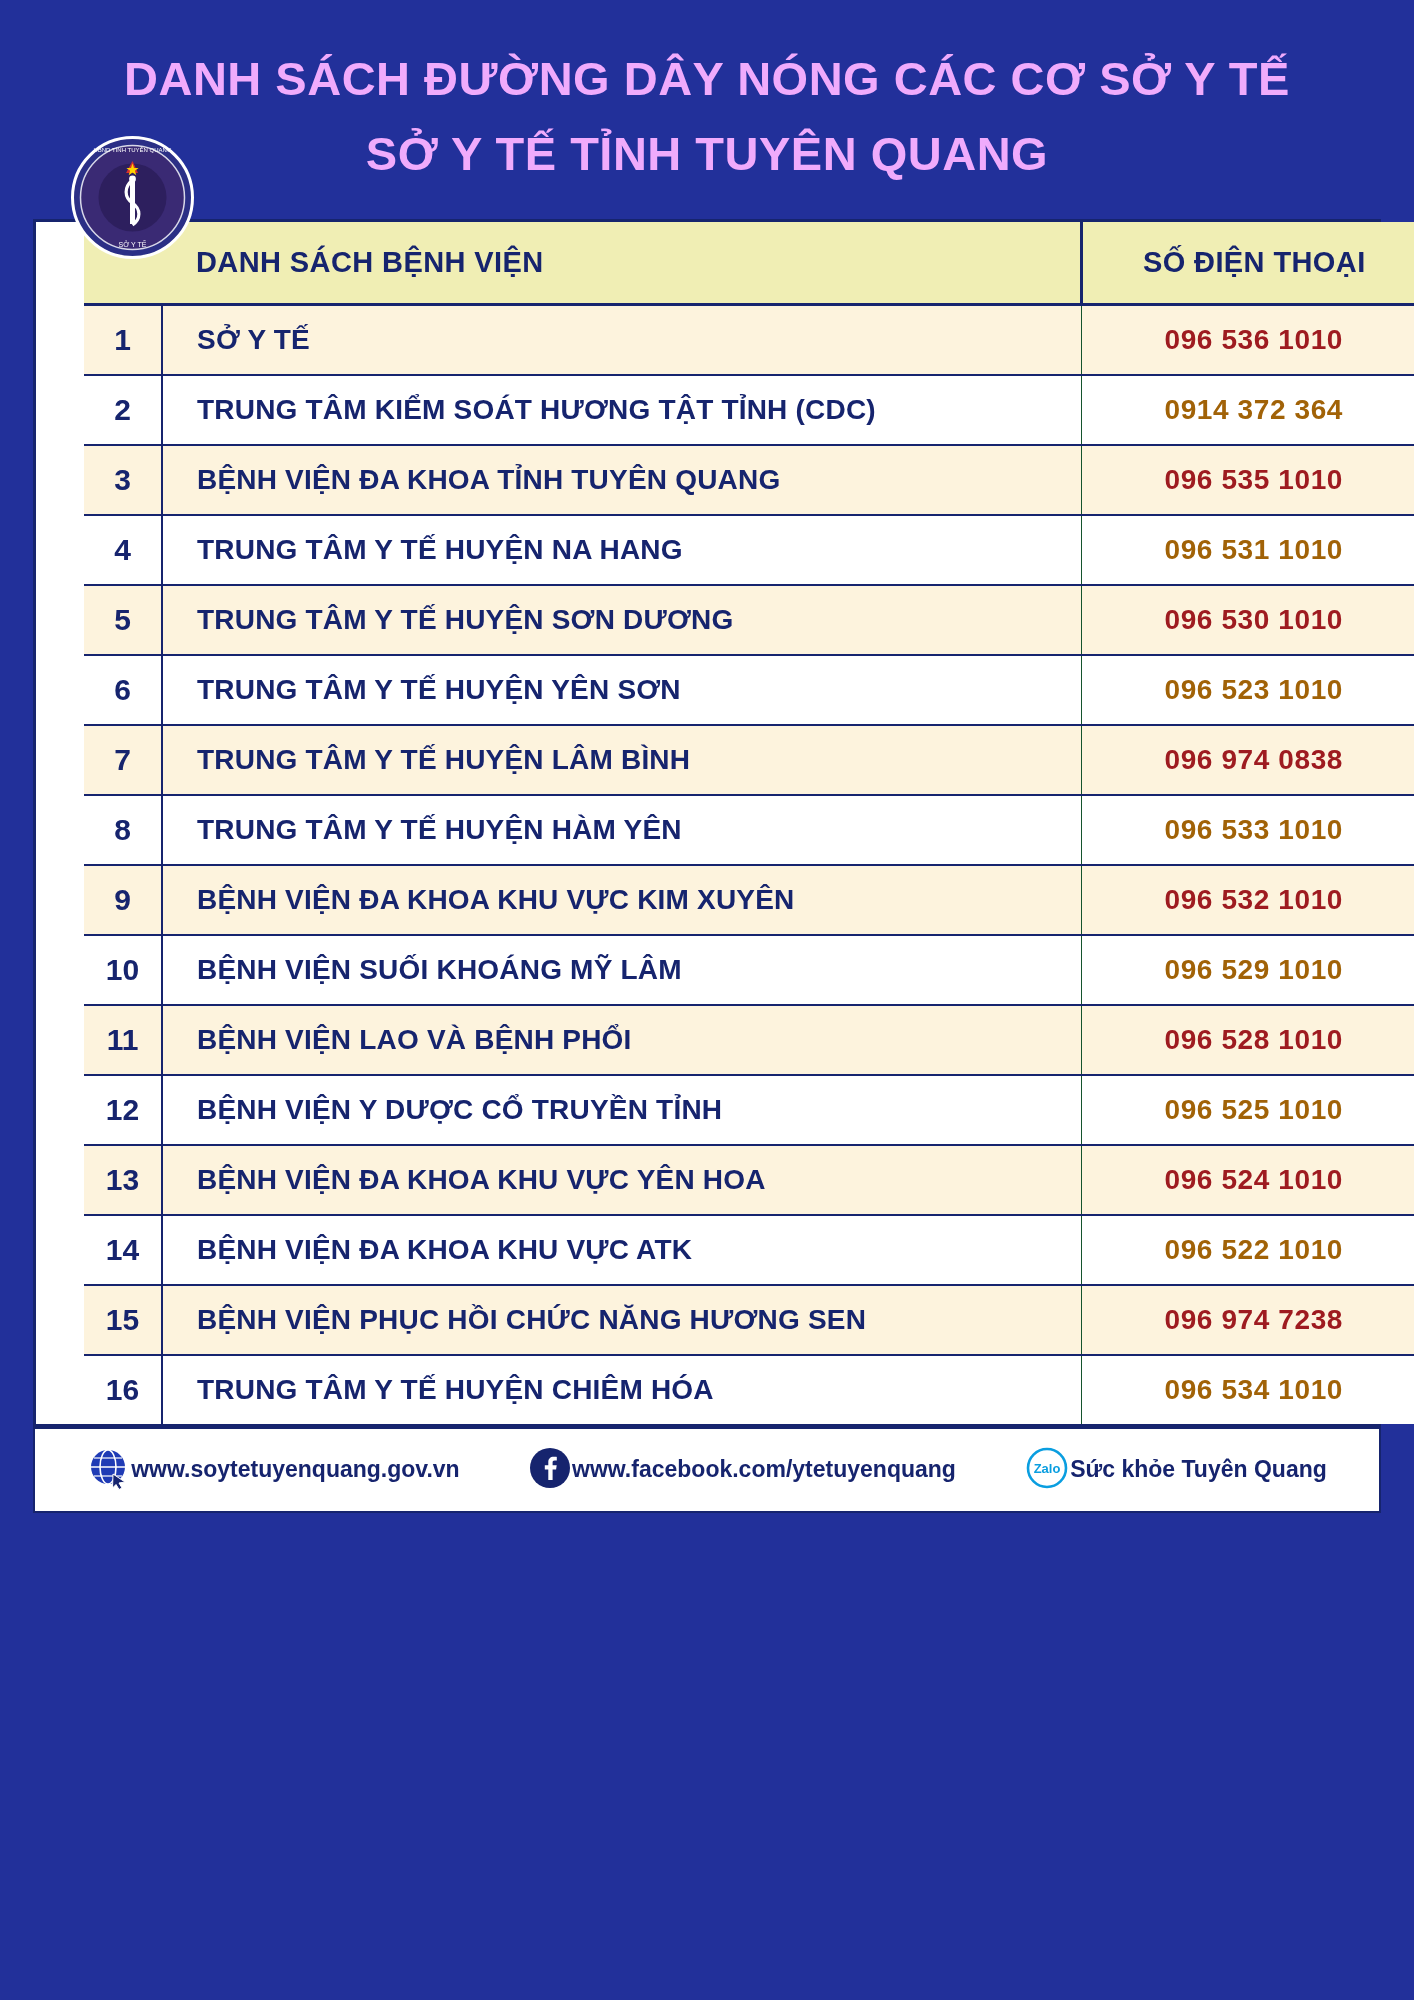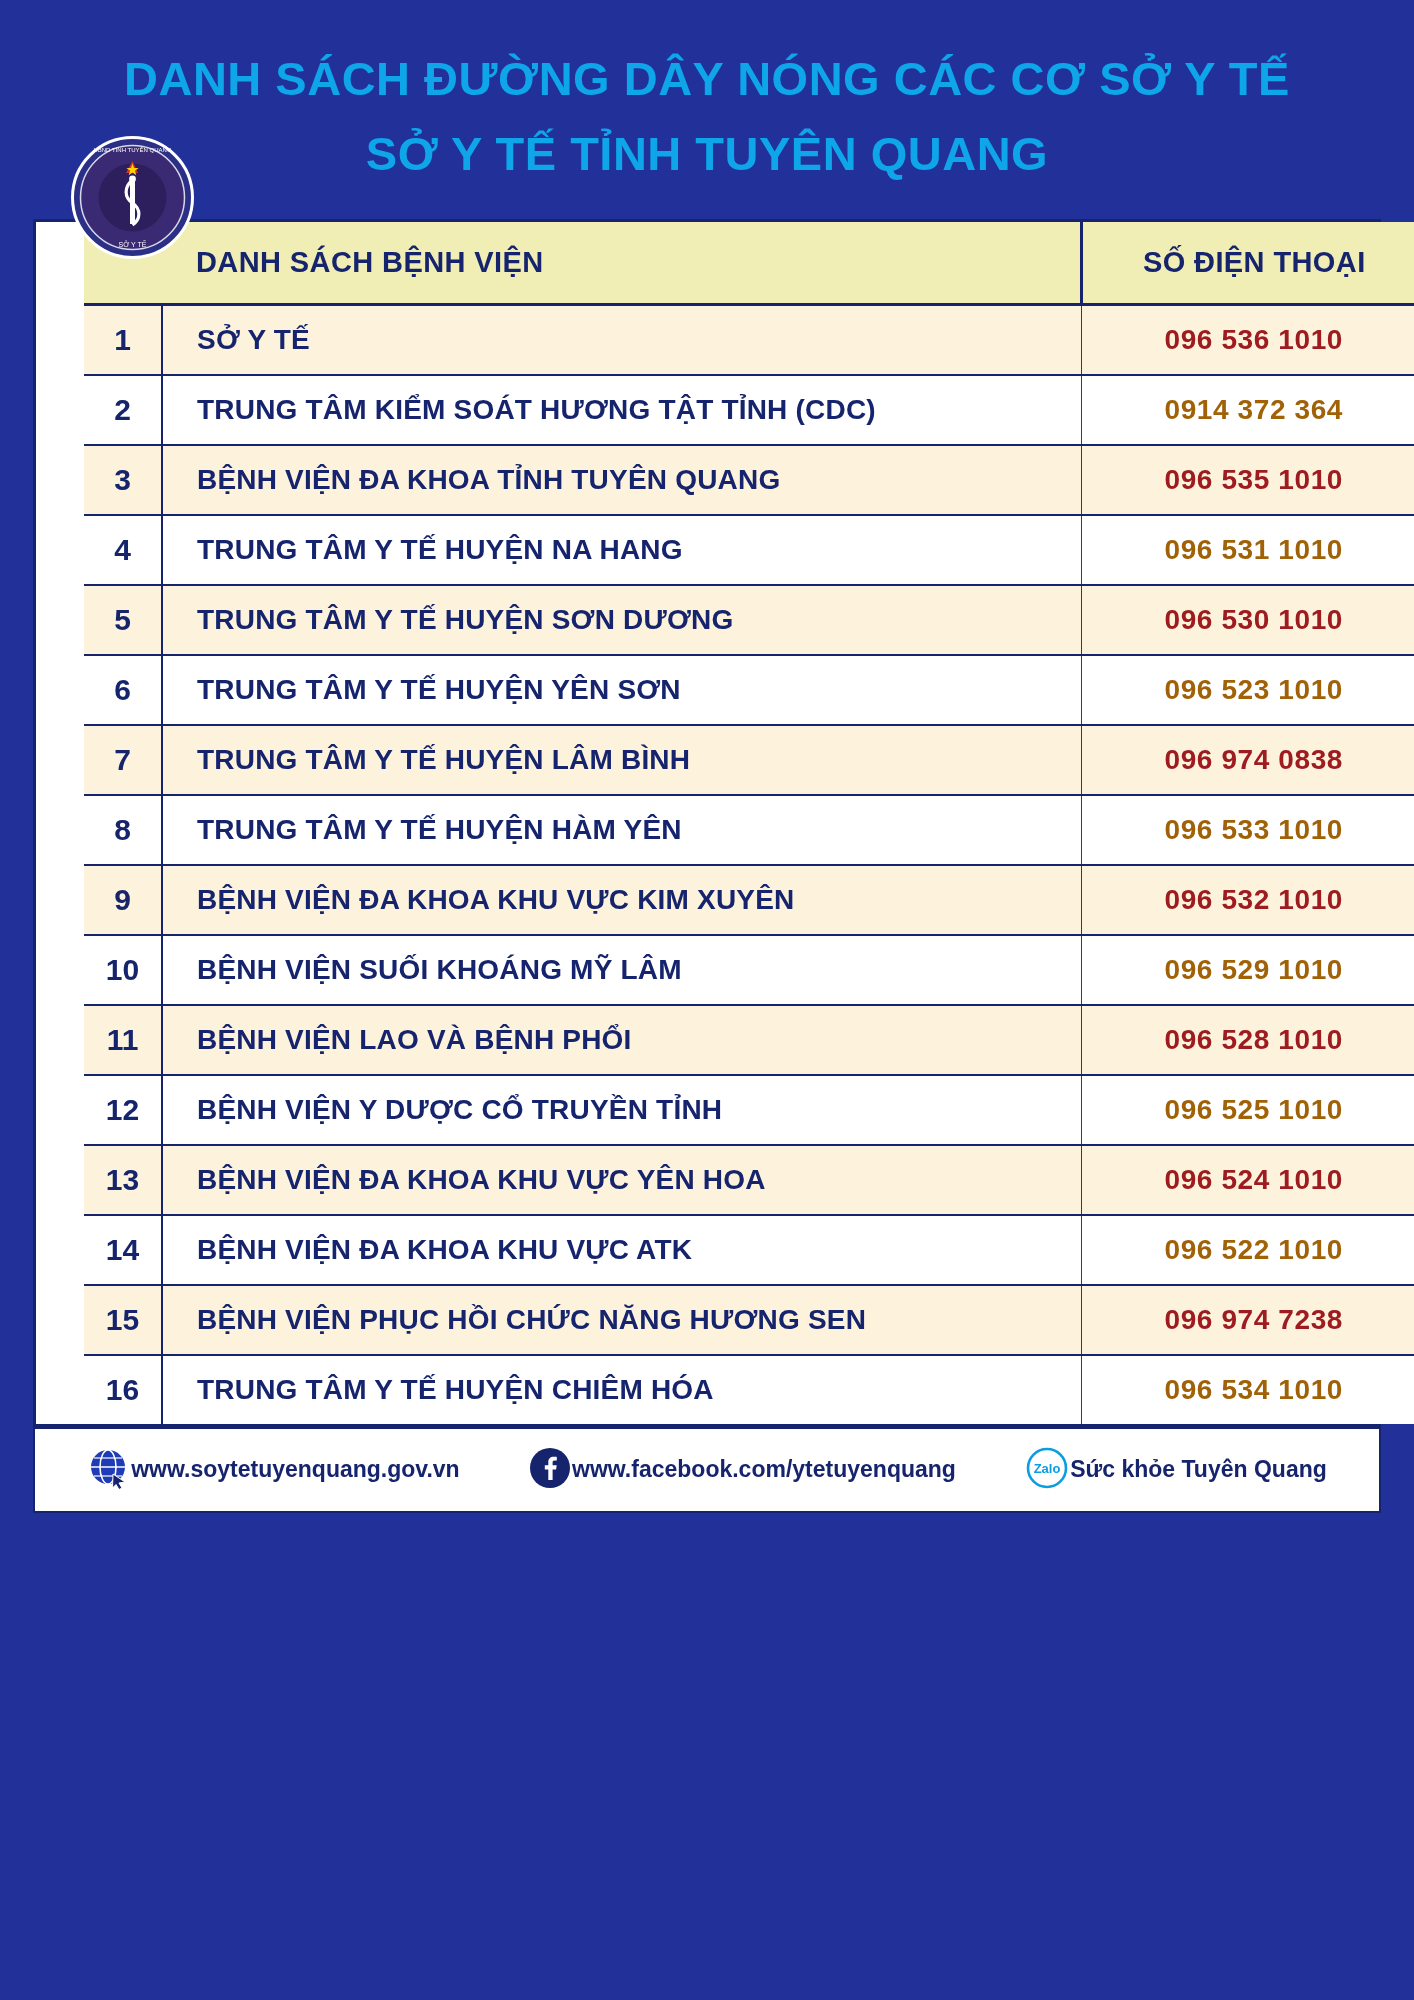--- a/index.html
+++ b/index.html
@@ -19,21 +19,21 @@
     height: 2000px;
     background: #22309a;
     box-sizing: border-box;
   }
   
   .header {
     padding: 40px 50px 0 50px;
     position: relative;
   }
   .title-line1, .title-line2 {
-    color: #0ea5e9;
+    color: #f0abfc;
     text-align: center;
     font-weight: bold;
     letter-spacing: 0.5px;
     line-height: 1.22;
   }
   .title-line1 {
     font-size: 47px;
     margin: 10px 0 18px 0;
   }
   .title-line2 {

